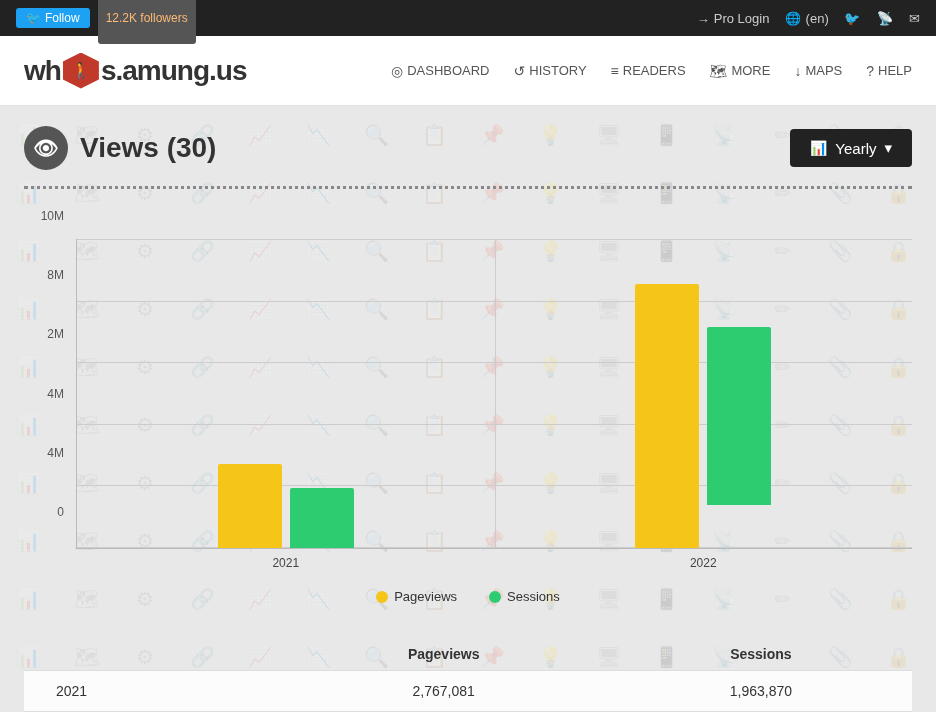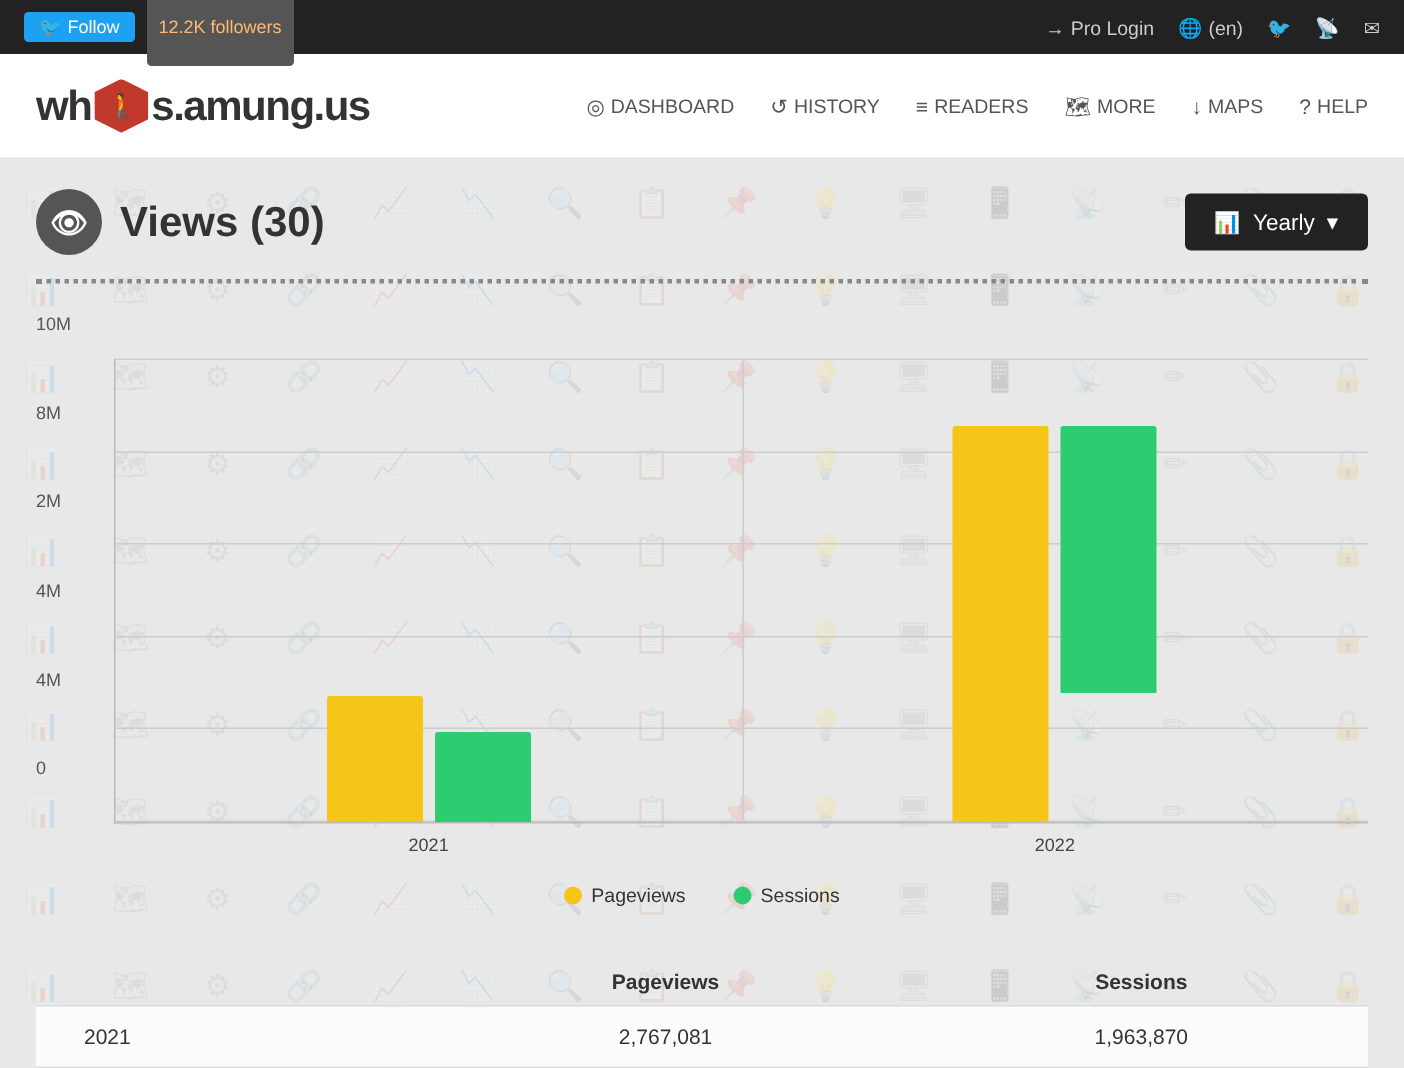--- a/index.html
+++ b/index.html
@@ -178,20 +178,21 @@
       align-items: flex-end;
       position: relative;
       height: 340px;
     }
     .y-axis {
       display: flex;
       flex-direction: column;
       justify-content: space-between;
       height: 310px;
       width: 48px;
+      align-items: flex-end;
       padding-right: 8px;
       color: #555;
       font-size: 12px;
       position: absolute;
       left: 0;
       top: 0;
     }
     .chart-inner {
       margin-left: 52px;
       flex: 1;
@@ -574,21 +575,21 @@
         </div>
 
         <div class="chart-divider"></div>
 
         <div class="bar-group" style="padding-bottom: 0; align-items: flex-end;">
           <div class="bar bar-pageviews" style="height: 84px; width: 64px;"></div>
           <div class="bar bar-sessions" style="height: 60px; width: 64px;"></div>
           <span class="bar-group-label">2021</span>
         </div>
 
-        <div class="bar-group" style="align-items: flex-start;">
+        <div class="bar-group" style="align-items: center;">
           <div class="bar bar-pageviews" style="height: 264px; width: 64px;"></div>
           <div class="bar bar-sessions" style="height: 178px; width: 64px;"></div>
           <span class="bar-group-label">2022</span>
         </div>
 
       </div>
     </div>
 
     <div class="legend">
       <div class="legend-item">

